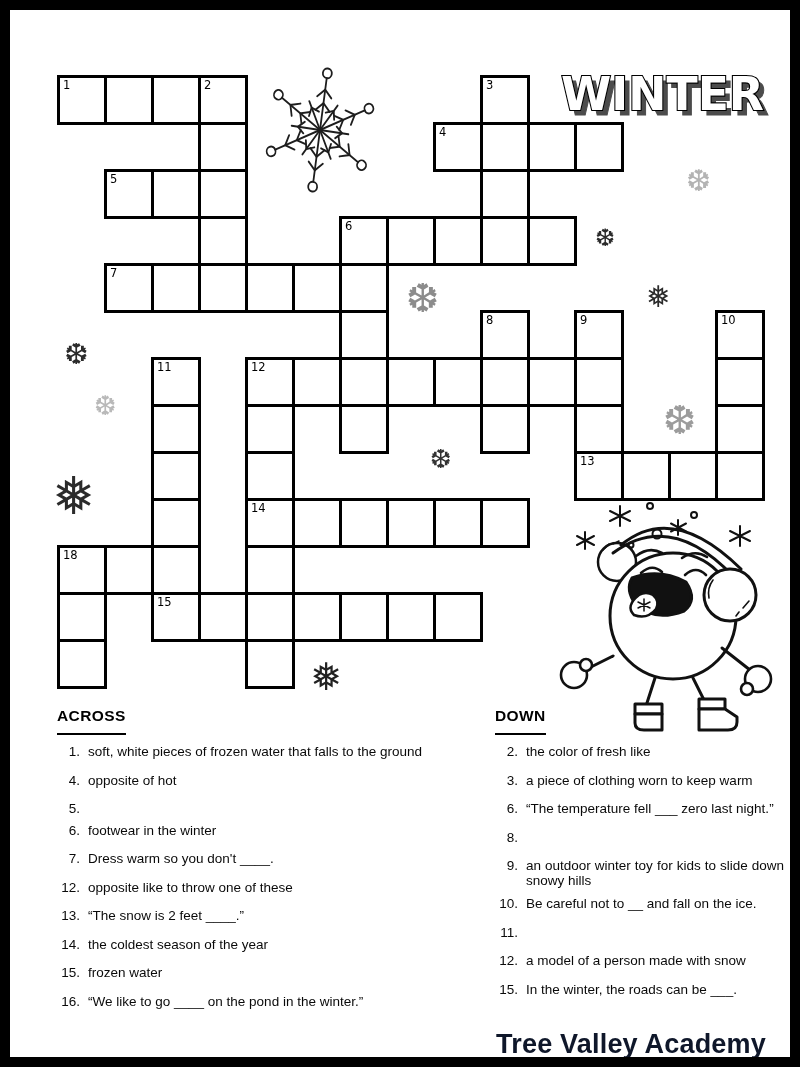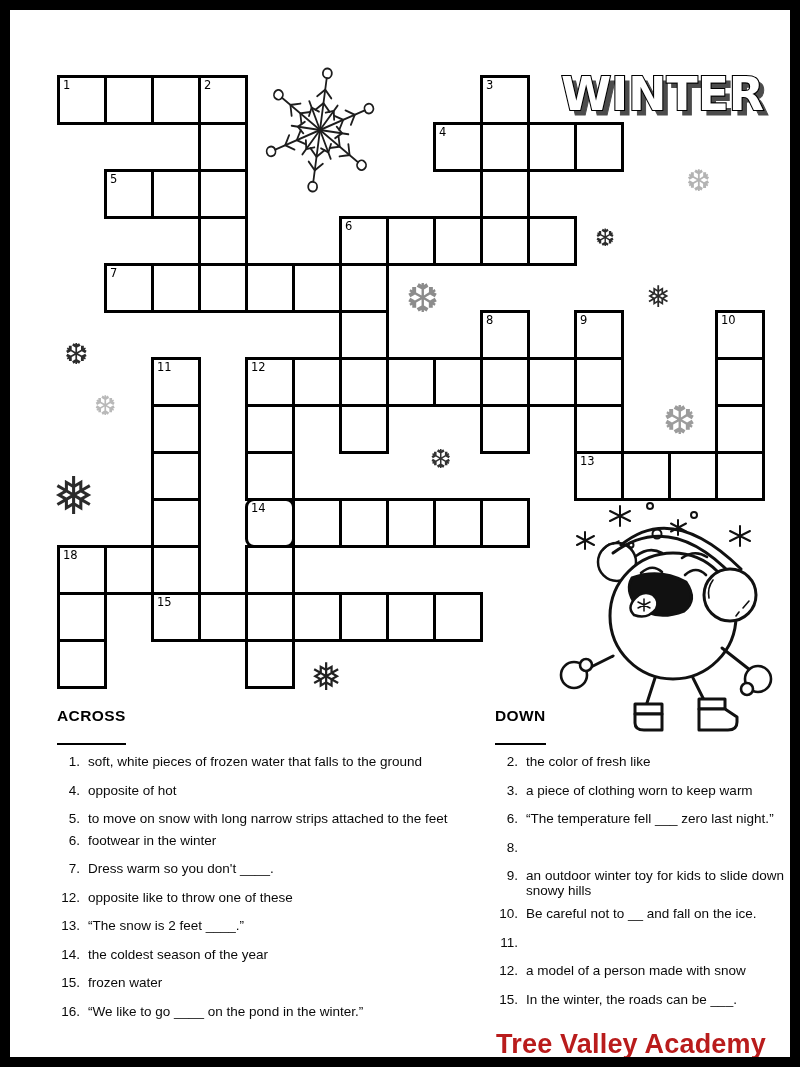--- a/index.html
+++ b/index.html
@@ -23,21 +23,21 @@
     user-select:none;
   }
   
   .abs{position:absolute;}
   
   .clue-col{position:absolute; top:697px;}
   #across-col{left:44px; width:428px;}
   #down-col{left:482px; width:308px;}
   .clue-header{
     display:inline-block; font-size:15.5px; font-weight:bold; color:#000;
-    letter-spacing:.4px; border-bottom:2.5px solid #000; padding-bottom:18px;
+    letter-spacing:.4px; border-bottom:2.5px solid #000; padding-bottom:8px;
     margin:0 0 10px 3px;
   }
   .clue-row{
     display:flex; align-items:flex-start; margin-bottom:14px;
     font-size:13.5px; line-height:14.5px; color:#0a0a0a;
   }
   .clue-num{flex:0 0 26px; text-align:right; margin-right:8px;}
   #across-col .clue-text{max-width:372px;}
   #down-col .clue-text{max-width:258px; width:258px;}
   
@@ -205,21 +205,21 @@
       <div class="cell" style="left: 705px; top: 394px;"></div>
       <div class="cell" style="left: 141px; top: 441px;"></div>
       <div class="cell" style="left: 235px; top: 441px;"></div>
       <div class="cell" style="left: 564px; top: 441px;">
         <span class="cellnum">13</span>
       </div>
       <div class="cell" style="left: 611px; top: 441px;"></div>
       <div class="cell" style="left: 658px; top: 441px;"></div>
       <div class="cell" style="left: 705px; top: 441px;"></div>
       <div class="cell" style="left: 141px; top: 488px;"></div>
-      <div class="cell" style="left: 235px; top: 488px; border-radius: 9px;">
+      <div class="cell" style="left: 235px; top: 488px;">
         <span class="cellnum">14</span>
       </div>
       <div class="cell" style="left: 282px; top: 488px;"></div>
       <div class="cell" style="left: 329px; top: 488px;"></div>
       <div class="cell" style="left: 376px; top: 488px;"></div>
       <div class="cell" style="left: 423px; top: 488px;"></div>
       <div class="cell" style="left: 470px; top: 488px;"></div>
       <div class="cell" style="left: 47px; top: 535px;">
         <span class="cellnum">18</span>
       </div>
@@ -303,21 +303,20 @@
         <div class="clue-row">
           <span class="clue-num">1.</span>
           <span class="clue-text">soft, white pieces of frozen water that falls to the ground</span>
         </div>
         <div class="clue-row">
           <span class="clue-num">4.</span>
           <span class="clue-text">opposite of hot</span>
         </div>
         <div class="clue-row">
           <span class="clue-num">5.</span>
-          <span class="clue-text">to move on snow with long narrow strips attached to the feet</span>
         </div>
         <div class="clue-row">
           <span class="clue-num">6.</span>
           <span class="clue-text">footwear in the winter</span>
         </div>
         <div class="clue-row">
           <span class="clue-num">7.</span>
           <span class="clue-text">Dress warm so you don't ____.</span>
         </div>
         <div class="clue-row">
@@ -376,15 +375,15 @@
           <span class="clue-num">12.</span>
           <span class="clue-text">a model of a person made with snow</span>
         </div>
         <div class="clue-row">
           <span class="clue-num">15.</span>
           <span class="clue-text">In the winter, the roads can be ___.</span>
         </div>
       </div>
   </div>
 
-  <div class="brand" style="color: #b91c1c;">Tree Valley Academy</div>
+  <div class="brand" style="color: #0f172a;">Tree Valley Academy</div>
 
 </div>
 
 </body></html>

